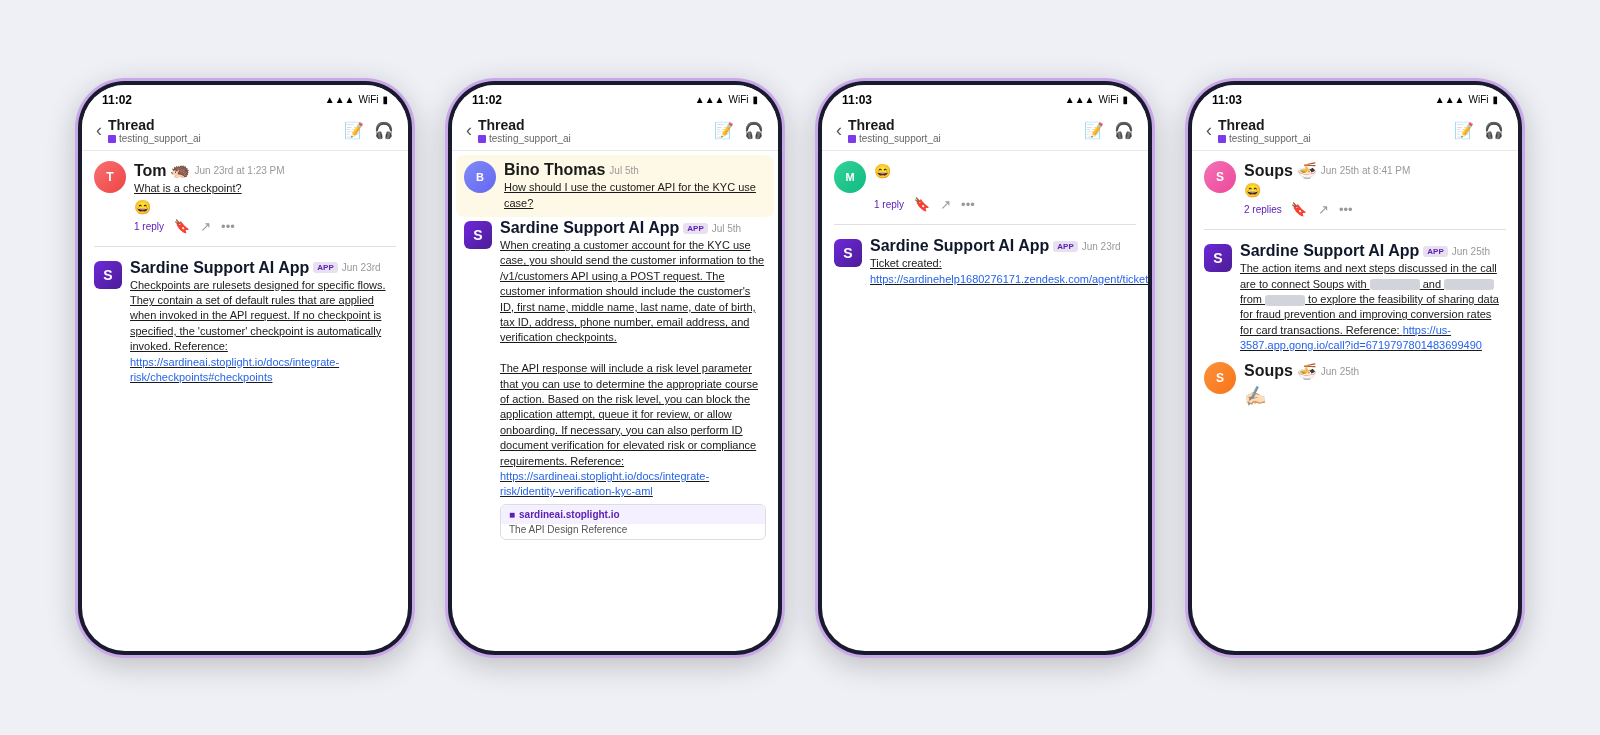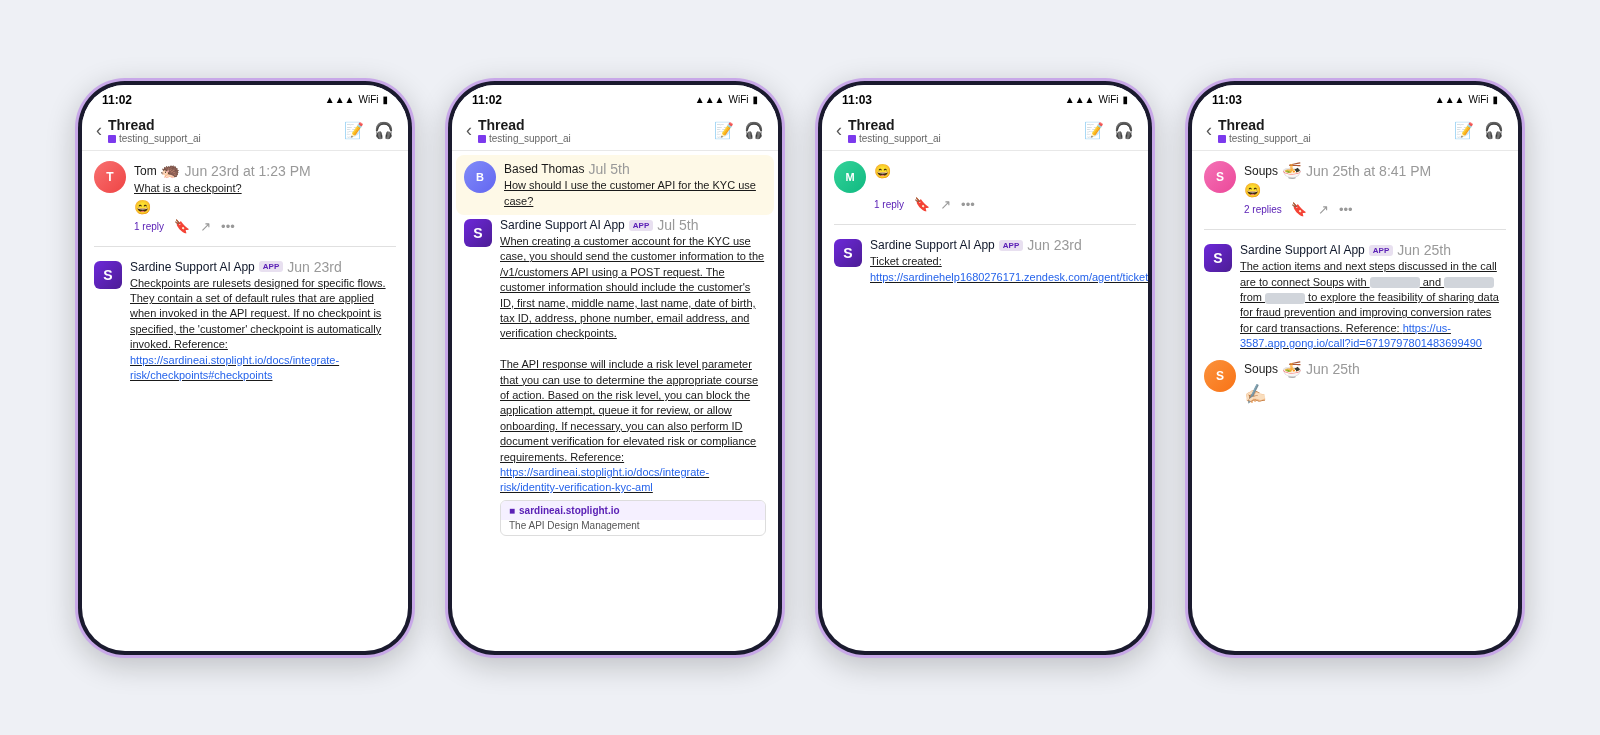--- a/index.html
+++ b/index.html
@@ -157,35 +157,35 @@
     .message-content {
       flex: 1;
     }
     .message-sender-row {
       display: flex;
       align-items: center;
       gap: 4px;
       margin-bottom: 1px;
     }
     .sender-name {
-      font-size: 12px;
-      font-weight: 400;
+      font-size: 16px;
+      font-weight: 700;
       color: #1a1a1a;
     }
     .sender-name.sardine-app { color: #0f172a; }
     .app-badge {
       background: #e8e0f0;
       color: #5b21b6;
       font-size: 8px;
       font-weight: 700;
       padding: 1px 4px;
       border-radius: 3px;
     }
     .message-time {
-      font-size: 14px;
+      font-size: 10px;
       color: #999;
     }
     .message-text {
       font-size: 11px;
       color: #1a1a1a;
       line-height: 1.4;
       text-decoration: underline;
     }
     .message-text a, .link-text {
       color: #2563eb;
@@ -426,21 +426,21 @@
             </div>
           </div>
 
           <div class="messages-area">
 
             <div class="message-block message-highlighted">
               <div class="message-row">
                 <div class="avatar face-bino">B</div>
                 <div class="message-content">
                   <div class="message-sender-row">
-                    <span class="sender-name">Based Thomas</span>
+                    <span class="sender-name">Bino Thomas</span>
                     <span class="message-time">Jul 5th</span>
                   </div>
                   <div class="message-text">How should I use the customer API for the KYC use case?</div>
                 </div>
               </div>
             </div>
 
             <div class="message-block">
               <div class="message-row">
                 <div class="sardine-icon-wrapper">
@@ -455,21 +455,21 @@
                   <div class="message-text">
                     When creating a customer account for the KYC use case, you should send the customer information to the /v1/customers API using a POST request. The customer information should include the customer's ID, first name, middle name, last name, date of birth, tax ID, address, phone number, email address, and verification checkpoints.<br><br>
                     The API response will include a risk level parameter that you can use to determine the appropriate course of action. Based on the risk level, you can block the application attempt, queue it for review, or allow onboarding. If necessary, you can also perform ID document verification for elevated risk or compliance requirements. Reference: <a class="link-text" href="#">https://sardineai.stoplight.io/docs/integrate-risk/identity-verification-kyc-aml</a>
                   </div>
 
                   <div class="link-preview-card">
                     <div class="link-preview-header">
                       <span style="font-size:10px; color:#5b21b6;">■</span>
                       <span class="link-preview-domain">sardineai.stoplight.io</span>
                     </div>
-                    <div class="link-preview-desc">The API Design Management</div>
+                    <div class="link-preview-desc">The API Design Reference</div>
                   </div>
                 </div>
               </div>
             </div>
           </div>
         </div>
       </div>
     </div>
   </div>
 

